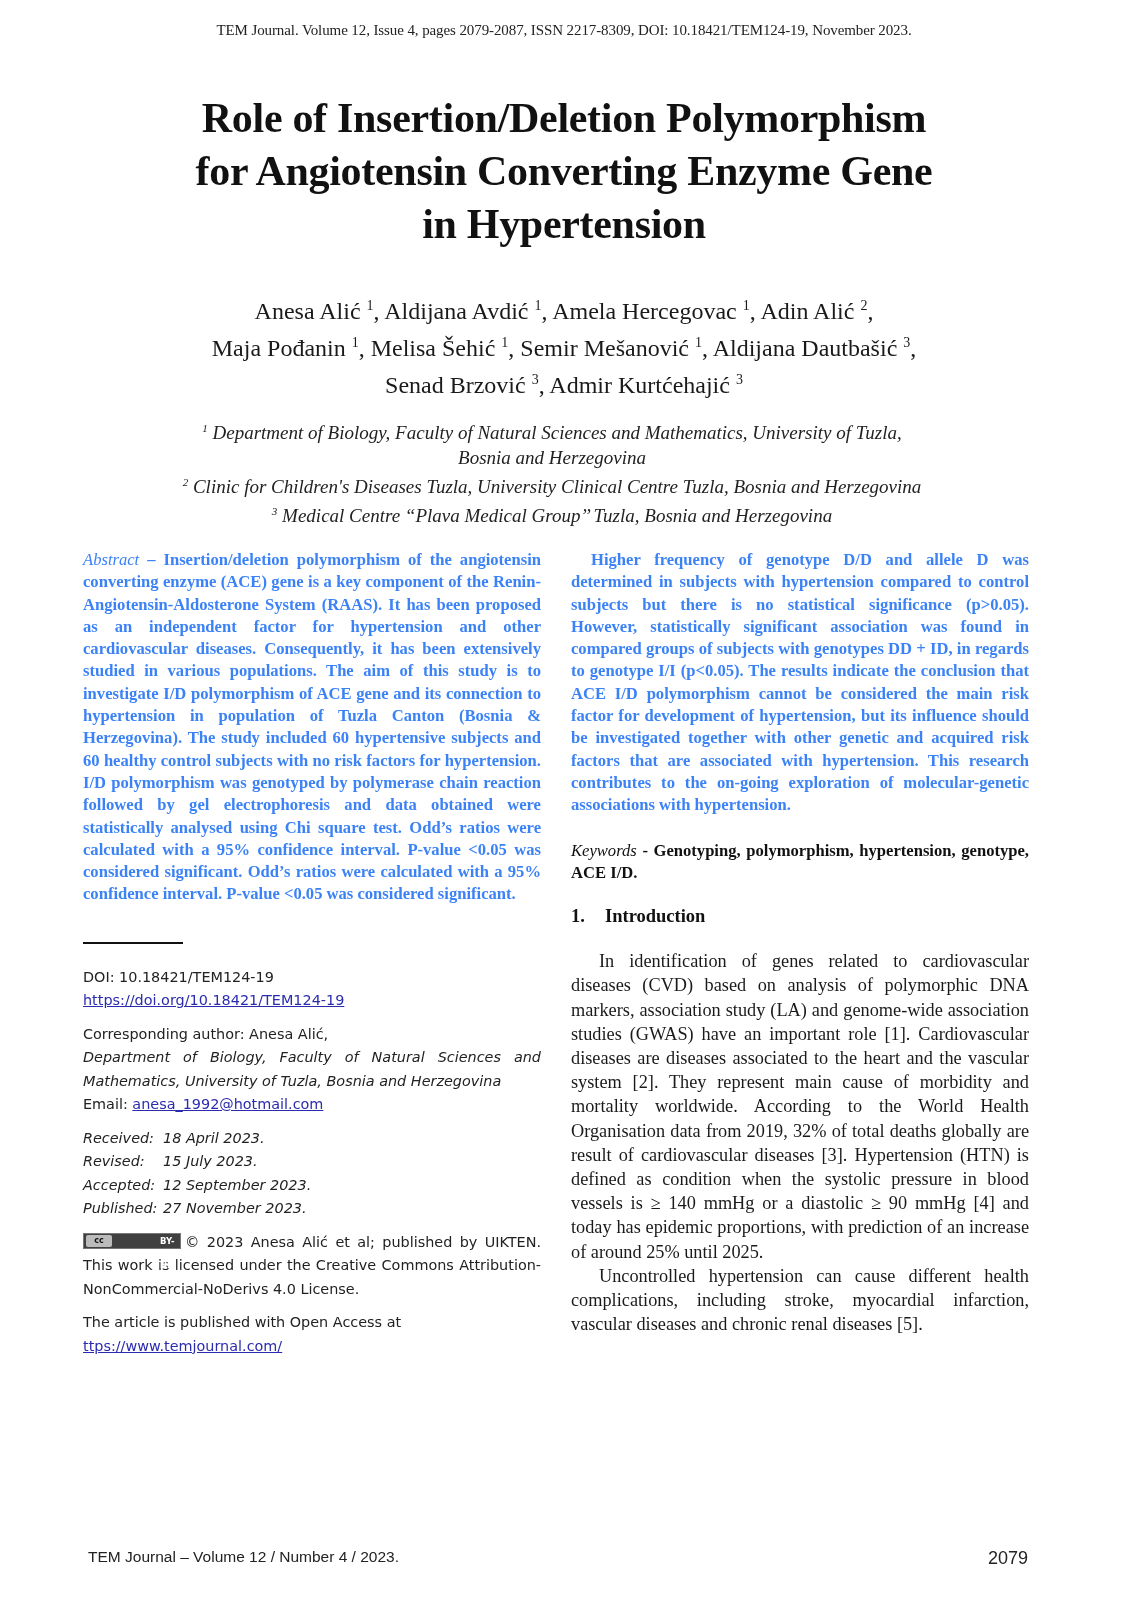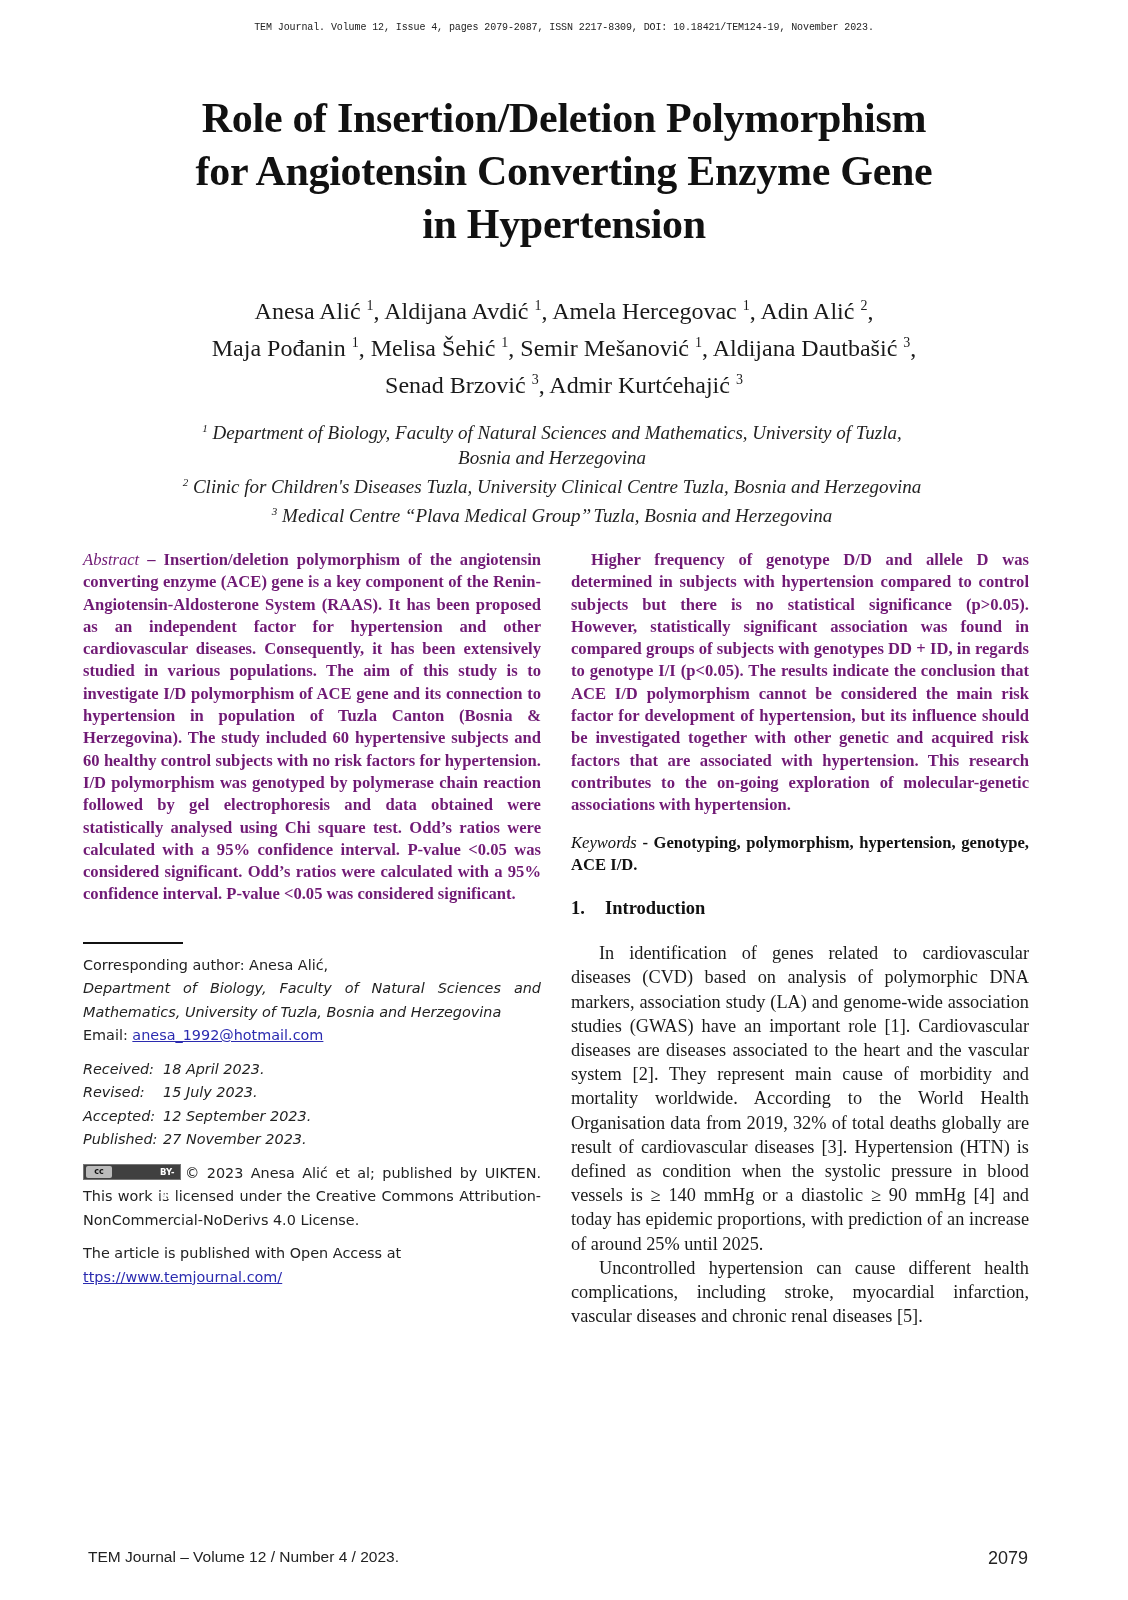--- a/index.html
+++ b/index.html
@@ -1,19 +1,19 @@
 <!DOCTYPE html>
 <html><head>
   <meta charset="utf-8">
   <style>
     html, body { margin: 0; padding: 0; background: #ffffff; }
     body { width: 1128px; height: 1600px; position: relative; overflow: hidden; color: #111; }
     .running-head {
       position: absolute; top: 22px; left: 0; width: 1128px; text-align: center;
-      font-family: Liberation Mono, monospace; font-size: 10px; color: #222; letter-spacing: -0.1px;
+      font-family: Liberation Serif, serif; font-size: 15px; color: #222; letter-spacing: -0.1px;
     }
     .title {
       position: absolute; top: 92px; left: 100px; width: 928px; text-align: center;
       font-family: "Liberation Serif", serif; font-weight: bold; font-size: 42px; line-height: 53px; color: #111;
       letter-spacing: -0.3px;
     }
     .authors {
       position: absolute; top: 290px; left: 100px; width: 928px; text-align: center;
       font-family: "Liberation Serif", serif; font-size: 24px; line-height: 31px; color: #1a1a1a;
     }
@@ -21,28 +21,28 @@
     .affils {
       position: absolute; top: 416px; left: 88px; width: 928px; text-align: center;
       font-family: "Liberation Serif", serif; font-style: italic; font-size: 19px; line-height: 25px; color: #222;
     }
     .affils sup { font-size: 11px; vertical-align: 7px; }
     .col { position: absolute; width: 458px; }
     .col-left { left: 83px; top: 549px; }
     .col-right { left: 571px; top: 549px; width: 458px; }
     .abstract, .abstract-cont {
       font-family: "Liberation Serif", serif; font-weight: bold; font-size: 16.6px; line-height: 22.3px;
-      text-align: justify; margin: 0; color: #701a75;
+      text-align: justify; margin: 0; color: #3b82f6;
     }
     .abstract-cont { text-indent: 20px; }
     .abstract .lbl, .kw .lbl { font-style: italic; font-weight: normal; }
     .abstract .lbl { font-weight: normal; }
     .kw {
       font-family: "Liberation Serif", serif; font-weight: bold; font-size: 16.6px; line-height: 22.3px;
-      text-align: justify; margin: 15px 0 0 0;
+      text-align: justify; margin: 23px 0 0 0;
     }
     .kw .lbl { font-weight: normal; }
     .rule { width: 100px; height: 2px; background: #111; margin-top: 36px; }
     .meta {
       font-family: "DejaVu Sans", sans-serif; font-size: 14.4px; line-height: 23.5px; color: #222;
     }
     .meta a { color: #2b2bb0; text-decoration: underline; }
     .meta .b { font-weight: normal; }
     .meta .it { font-style: italic; }
     .doi-block { margin-top: 22px; }
@@ -112,20 +112,24 @@
   <div><span>Bosnia and Herzegovina</span></div>
   <div><sup>2</sup> <span>Clinic for Children's Diseases Tuzla, University Clinical Centre Tuzla, Bosnia and Herzegovina</span></div>
   <div><sup>3</sup> <span>Medical Centre “Plava Medical Group’’ Tuzla, Bosnia and Herzegovina</span></div>
 </div>
 
 <div class="col col-left">
   <p class="abstract"><span class="lbl">Abstract</span><span> – </span><span>Insertion/deletion polymorphism of the angiotensin converting enzyme (ACE) gene is a key component of the Renin-Angiotensin-Aldosterone System (RAAS). It has been proposed as an independent factor for hypertension and other cardiovascular diseases. Consequently, it has been extensively studied in various populations. The aim of this study is to investigate I/D polymorphism of ACE gene and its connection to hypertension in population of Tuzla Canton (Bosnia &amp; Herzegovina). The study included 60 hypertensive subjects and 60 healthy control subjects with no risk factors for hypertension. I/D polymorphism was genotyped by polymerase chain reaction followed by gel electrophoresis and data obtained were statistically analysed using Chi square test. Odd’s ratios were calculated with a 95% confidence interval. P-value &lt;0.05 was considered significant. Odd’s ratios were calculated with a 95% confidence interval. P-value &lt;0.05 was considered significant.</span></p>
 
   <div class="rule"></div>
 
+  <div class="meta doi-block">
+    <div>DOI: 10.18421/TEM124-19</div>
+    <div><a>https://doi.org/10.18421/TEM124-19</a></div>
+  </div>
 
   <div class="meta corr-block">
     <div><span class="b">Corresponding author:</span><span> Anesa Alić,</span></div>
     <div class="it" style="text-align: justify;">Department of Biology, Faculty of Natural Sciences and Mathematics, University of Tuzla, Bosnia and Herzegovina</div>
     <div><span class="b">Email:</span> <a>anesa_1992@hotmail.com</a></div>
   </div>
 
   <div class="meta dates">
     <div class="row">
         <span class="k">Received:</span>

